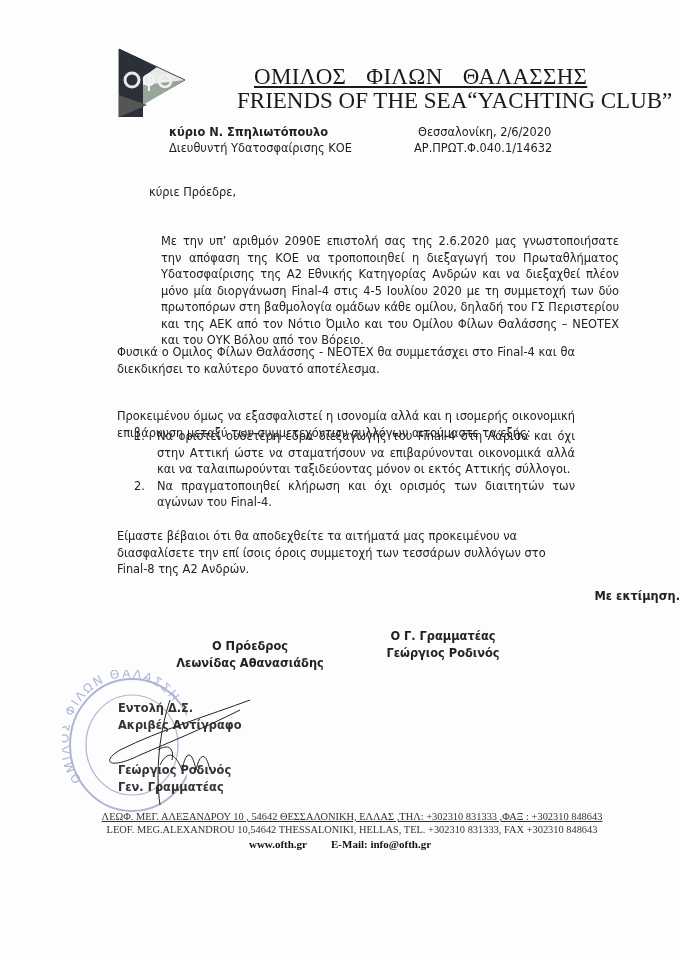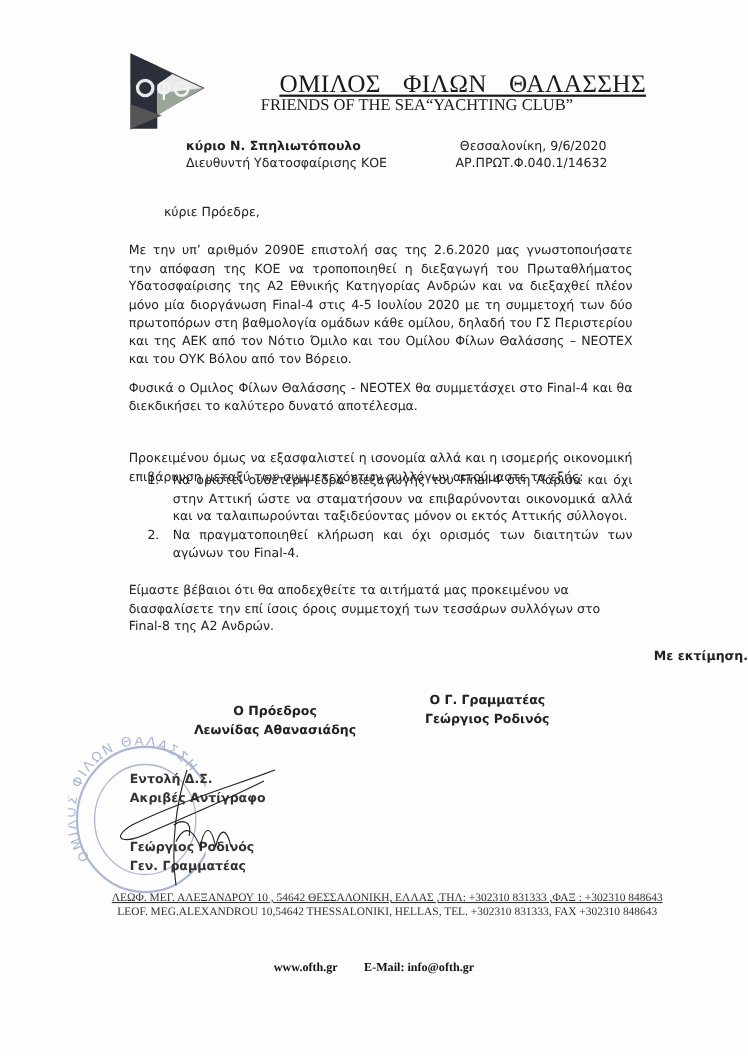--- a/index.html
+++ b/index.html
@@ -4,50 +4,50 @@
   <style>
     html, body { margin: 0; padding: 0; }
     body {
       width: 680px; height: 960px; background: #fdfdfd; position: relative; overflow: hidden;
       font-family: "DejaVu Sans", sans-serif; color: #222;
     }
     .abs { position: absolute; }
     
     .logo { left: 117px; top: 47px; width: 70px; height: 72px; }
     .club-gr { left: 254px; top: 64px; font-family: "Liberation Serif", serif; font-size: 23px; text-decoration: underline; word-spacing: 14px; color: #1a1a1a; letter-spacing: 0.3px; }
-    .club-en { left: 237px; top: 88px; font-family: "Liberation Serif", serif; font-size: 15px; color: #1a1a1a; }
+    .club-en { left: 237px; top: 88px; font-family: "Liberation Serif", serif; font-size: 23px; color: #1a1a1a; }
     
     .to { left: 117px; top: 124px; font-size: 11.4px; line-height: 16px; }
     .to .label { display: inline-block; width: 52px; }
     .to .indent { padding-left: 52px; }
     .bold { font-weight: bold; }
     .date { left: 414px; top: 124px; font-size: 11.4px; line-height: 16px; }
     
     .body { left: 117px; width: 458px; font-size: 11.4px; line-height: 16.5px; }
     .salutation { top: 184px; margin-left: 32px; }
-    .p1 { top: 219px; text-align: justify; }
+    .p1 { top: 233px; text-align: justify; margin-left: 44px; }
     .p2 { top: 344px; text-align: justify; }
     .p3 { top: 408px; text-align: justify; }
     .list { left: 134px; top: 428px; width: 441px; font-size: 11.4px; line-height: 16.5px; margin: 0; padding: 0; list-style: none; }
     .list li { position: relative; padding-left: 23px; text-align: justify; }
     .list li .num { position: absolute; left: 0; top: 0; }
     .p4 { top: 528px; }
     .closing { left: 0; width: 680px; top: 589px; text-align: right; font-size: 11.4px; font-weight: bold; }
     .sig { font-size: 11.4px; line-height: 17px; font-weight: bold; text-align: center; }
     .sig-left { left: 175px; top: 638px; width: 150px; }
     .sig-right { left: 368px; top: 628px; width: 150px; }
     .cert { left: 118px; top: 700px; font-size: 11.4px; line-height: 17px; font-weight: bold; color: #333; }
     .cert .gap { height: 28px; }
     .stamp { left: 62px; top: 670px; width: 125px; height: 145px; opacity: 0.55; }
     .signature { left: 100px; top: 690px; width: 170px; height: 120px; }
     
     .footer { left: 0; width: 680px; text-align: center; font-family: "Liberation Serif", serif; font-size: 10.4px; color: #333; }
     .f1 { top: 811px; left: 52px; width: 600px; text-decoration: underline; }
     .f2 { top: 824px; left: 52px; width: 600px; }
-    .f3 { top: 838px; font-weight: bold; font-size: 11px; color: #111; margin-top: 36px; }
+    .f3 { top: 838px; font-weight: bold; font-size: 11px; color: #111; }
     .f3 span + span { margin-left: 24px; }
   </style>
 </head>
 <body>
 
 <svg class="abs logo" viewBox="0 0 70 72">
   <polygon points="2,2 68,33 2,70" fill="#e9e9e9" stroke="#444" stroke-width="1"></polygon>
   <polygon points="2,2 26,13 26,70 2,70" fill="#2b2f3a"></polygon>
   <polygon points="2,2 40,20 26,30 2,30" fill="#2b2f3a"></polygon>
   <polygon points="26,38 68,33 26,58" fill="#9aa59a"></polygon>
@@ -61,21 +61,21 @@
 
 <div class="abs club-gr">ΟΜΙΛΟΣ ΦΙΛΩΝ ΘΑΛΑΣΣΗΣ</div>
 <div class="abs club-en">FRIENDS OF THE SEA“YACHTING CLUB”</div>
 
 <div class="abs to">
   <div class="indent bold">κύριο Ν. Σπηλιωτόπουλο</div>
   <div class="indent">Διευθυντή Υδατοσφαίρισης ΚΟΕ</div>
 </div>
 
 <div class="abs date">
-  <div style="padding-left:4px">Θεσσαλονίκη, 9/6/2020</div>
+  <div style="padding-left:4px">Θεσσαλονίκη, 2/6/2020</div>
   <div>ΑΡ.ΠΡΩΤ.Φ.040.1/14632</div>
 </div>
 
 <div class="abs body salutation">κύριε Πρόεδρε,</div>
 <div class="abs body p1">Με την υπ’ αριθμόν 2090Ε επιστολή σας της 2.6.2020 μας γνωστοποιήσατε την απόφαση της ΚΟΕ να τροποποιηθεί η διεξαγωγή του Πρωταθλήματος Υδατοσφαίρισης της Α2 Εθνικής Κατηγορίας Ανδρών και να διεξαχθεί πλέον μόνο μία διοργάνωση Final-4 στις 4-5 Ιουλίου 2020 με τη συμμετοχή των δύο πρωτοπόρων στη βαθμολογία ομάδων κάθε ομίλου, δηλαδή του ΓΣ Περιστερίου και της ΑΕΚ από τον Νότιο Όμιλο και του Ομίλου Φίλων Θαλάσσης – ΝΕΟΤΕΧ και του ΟΥΚ Βόλου από τον Βόρειο.</div>
 <div class="abs body p2">Φυσικά ο Ομιλος Φίλων Θαλάσσης - ΝΕΟΤΕΧ θα συμμετάσχει στο Final-4 και θα διεκδικήσει το καλύτερο δυνατό αποτέλεσμα.</div>
 <div class="abs body p3">Προκειμένου όμως να εξασφαλιστεί η ισονομία αλλά και η ισομερής οικονομική επιβάρυνση μεταξύ των συμμετεχόντων συλλόγων αιτούμαστε τα εξής:</div>
 
 <ol class="abs list">
   <li>

